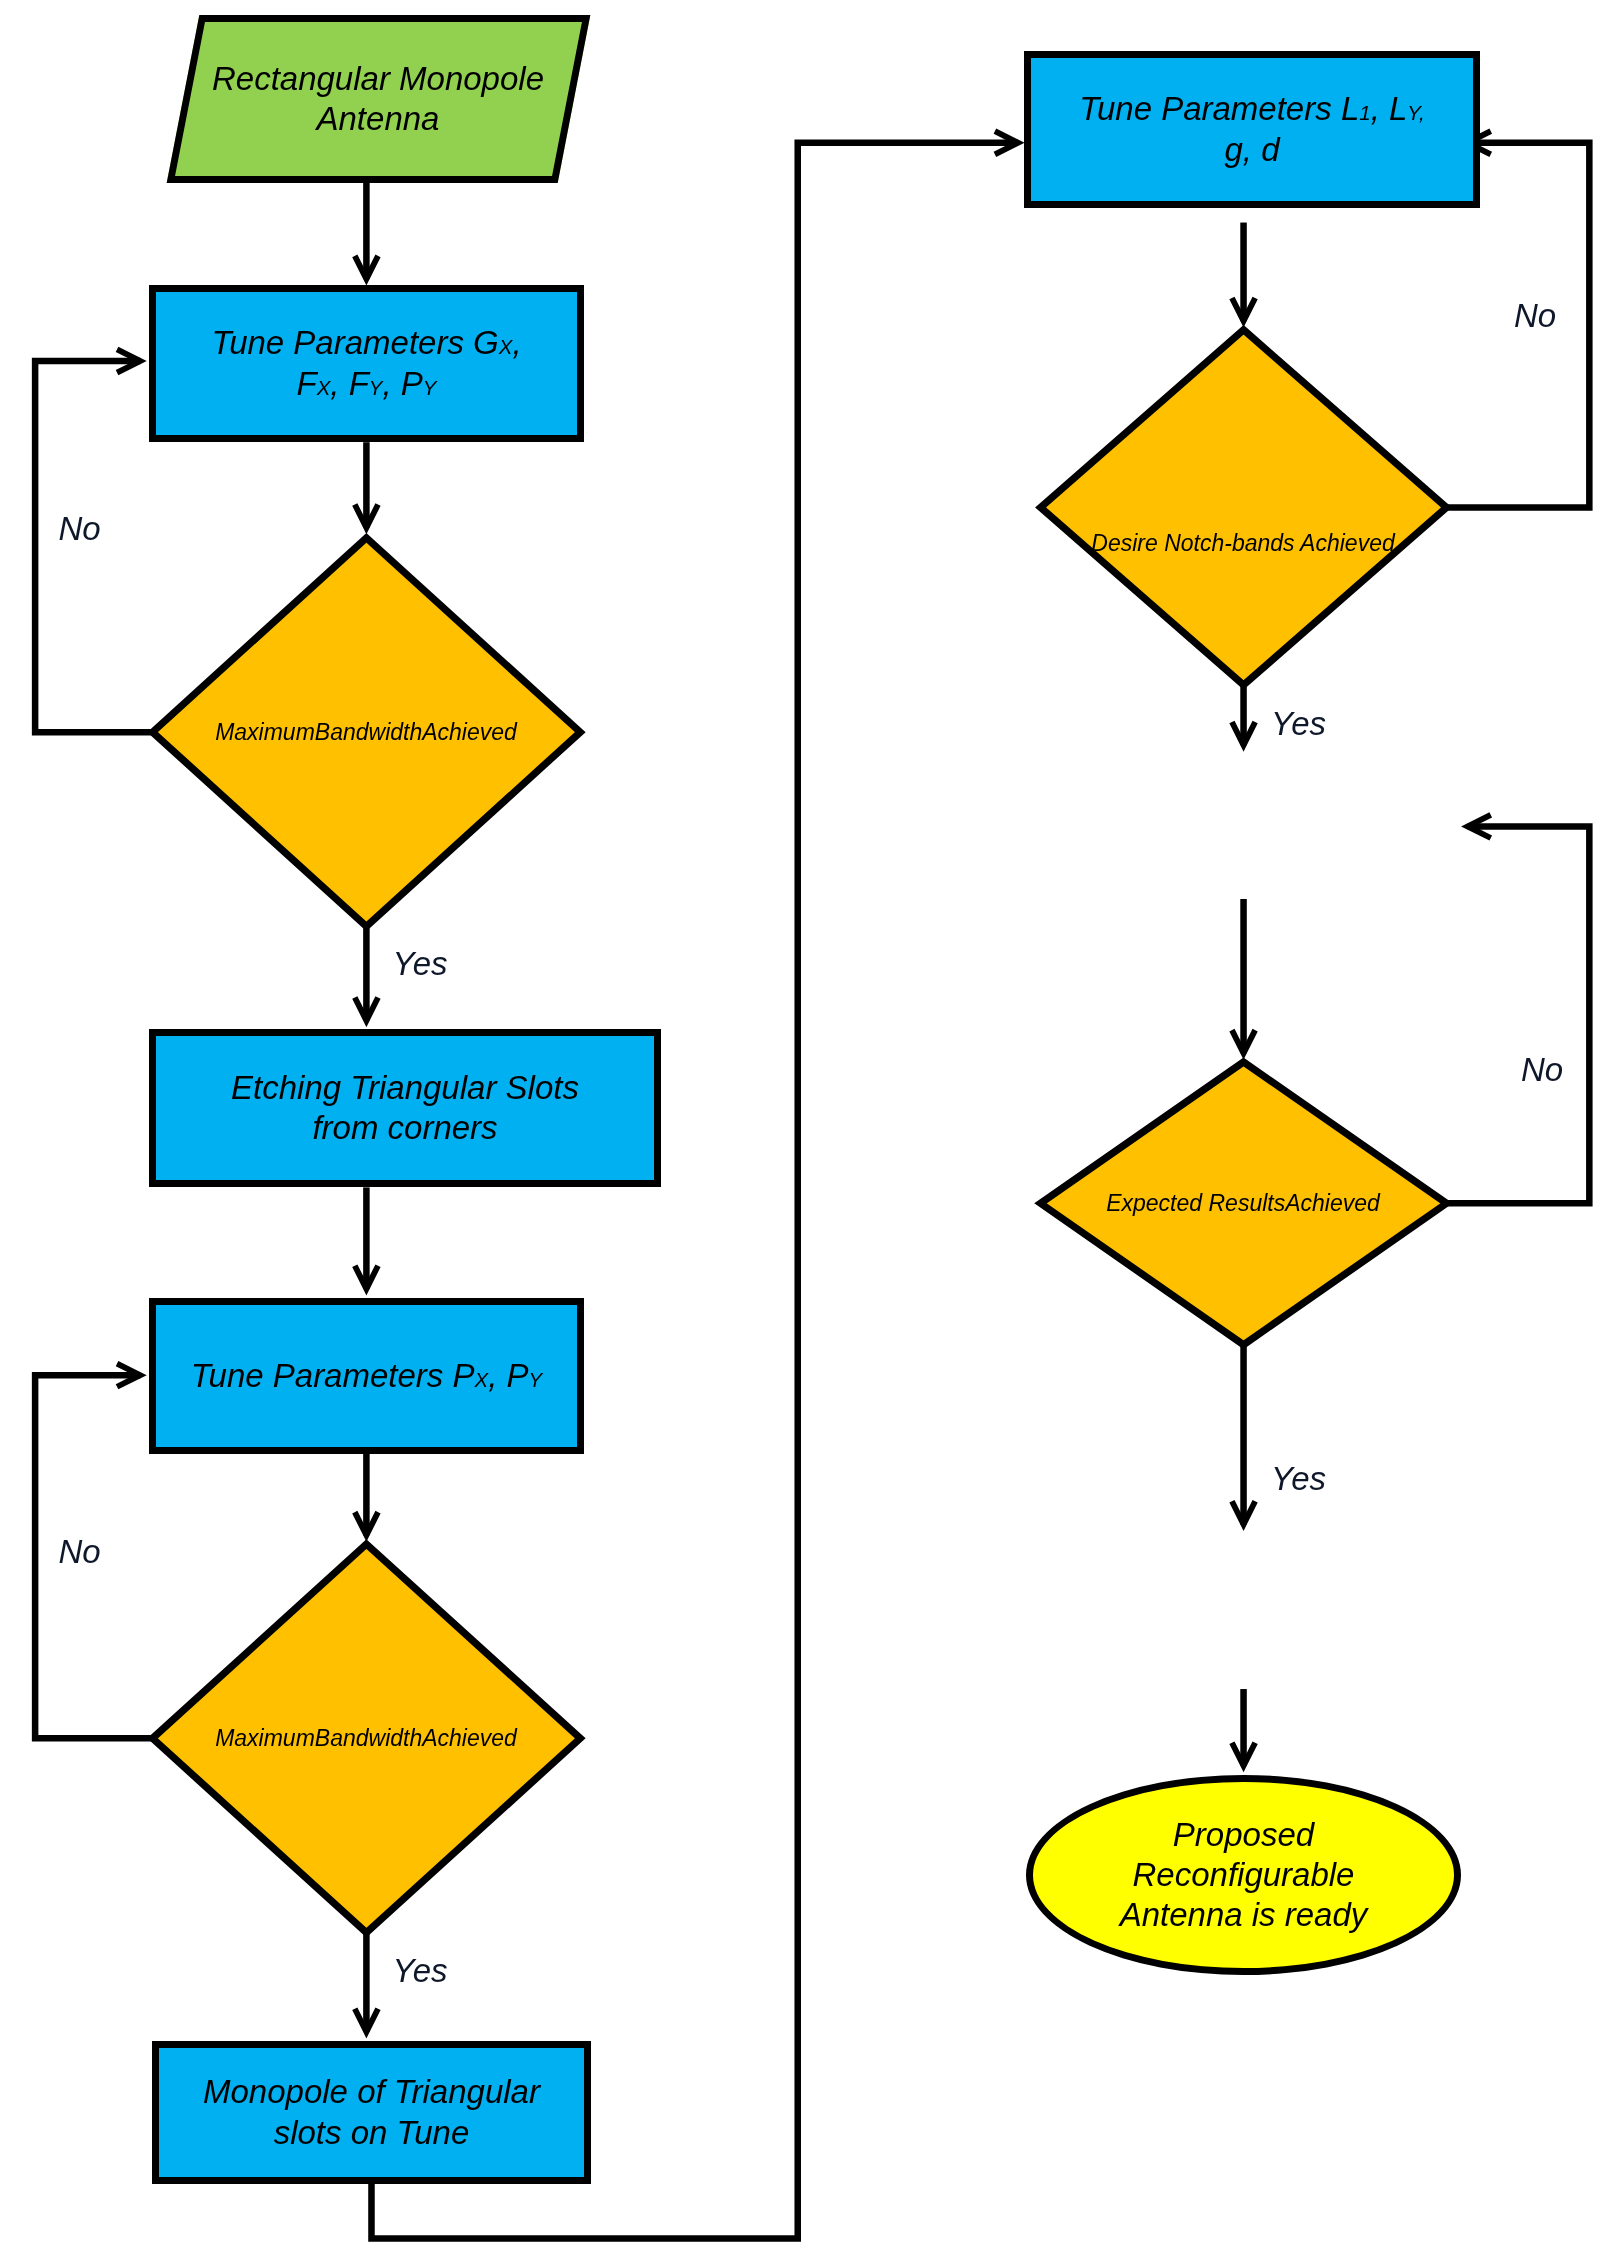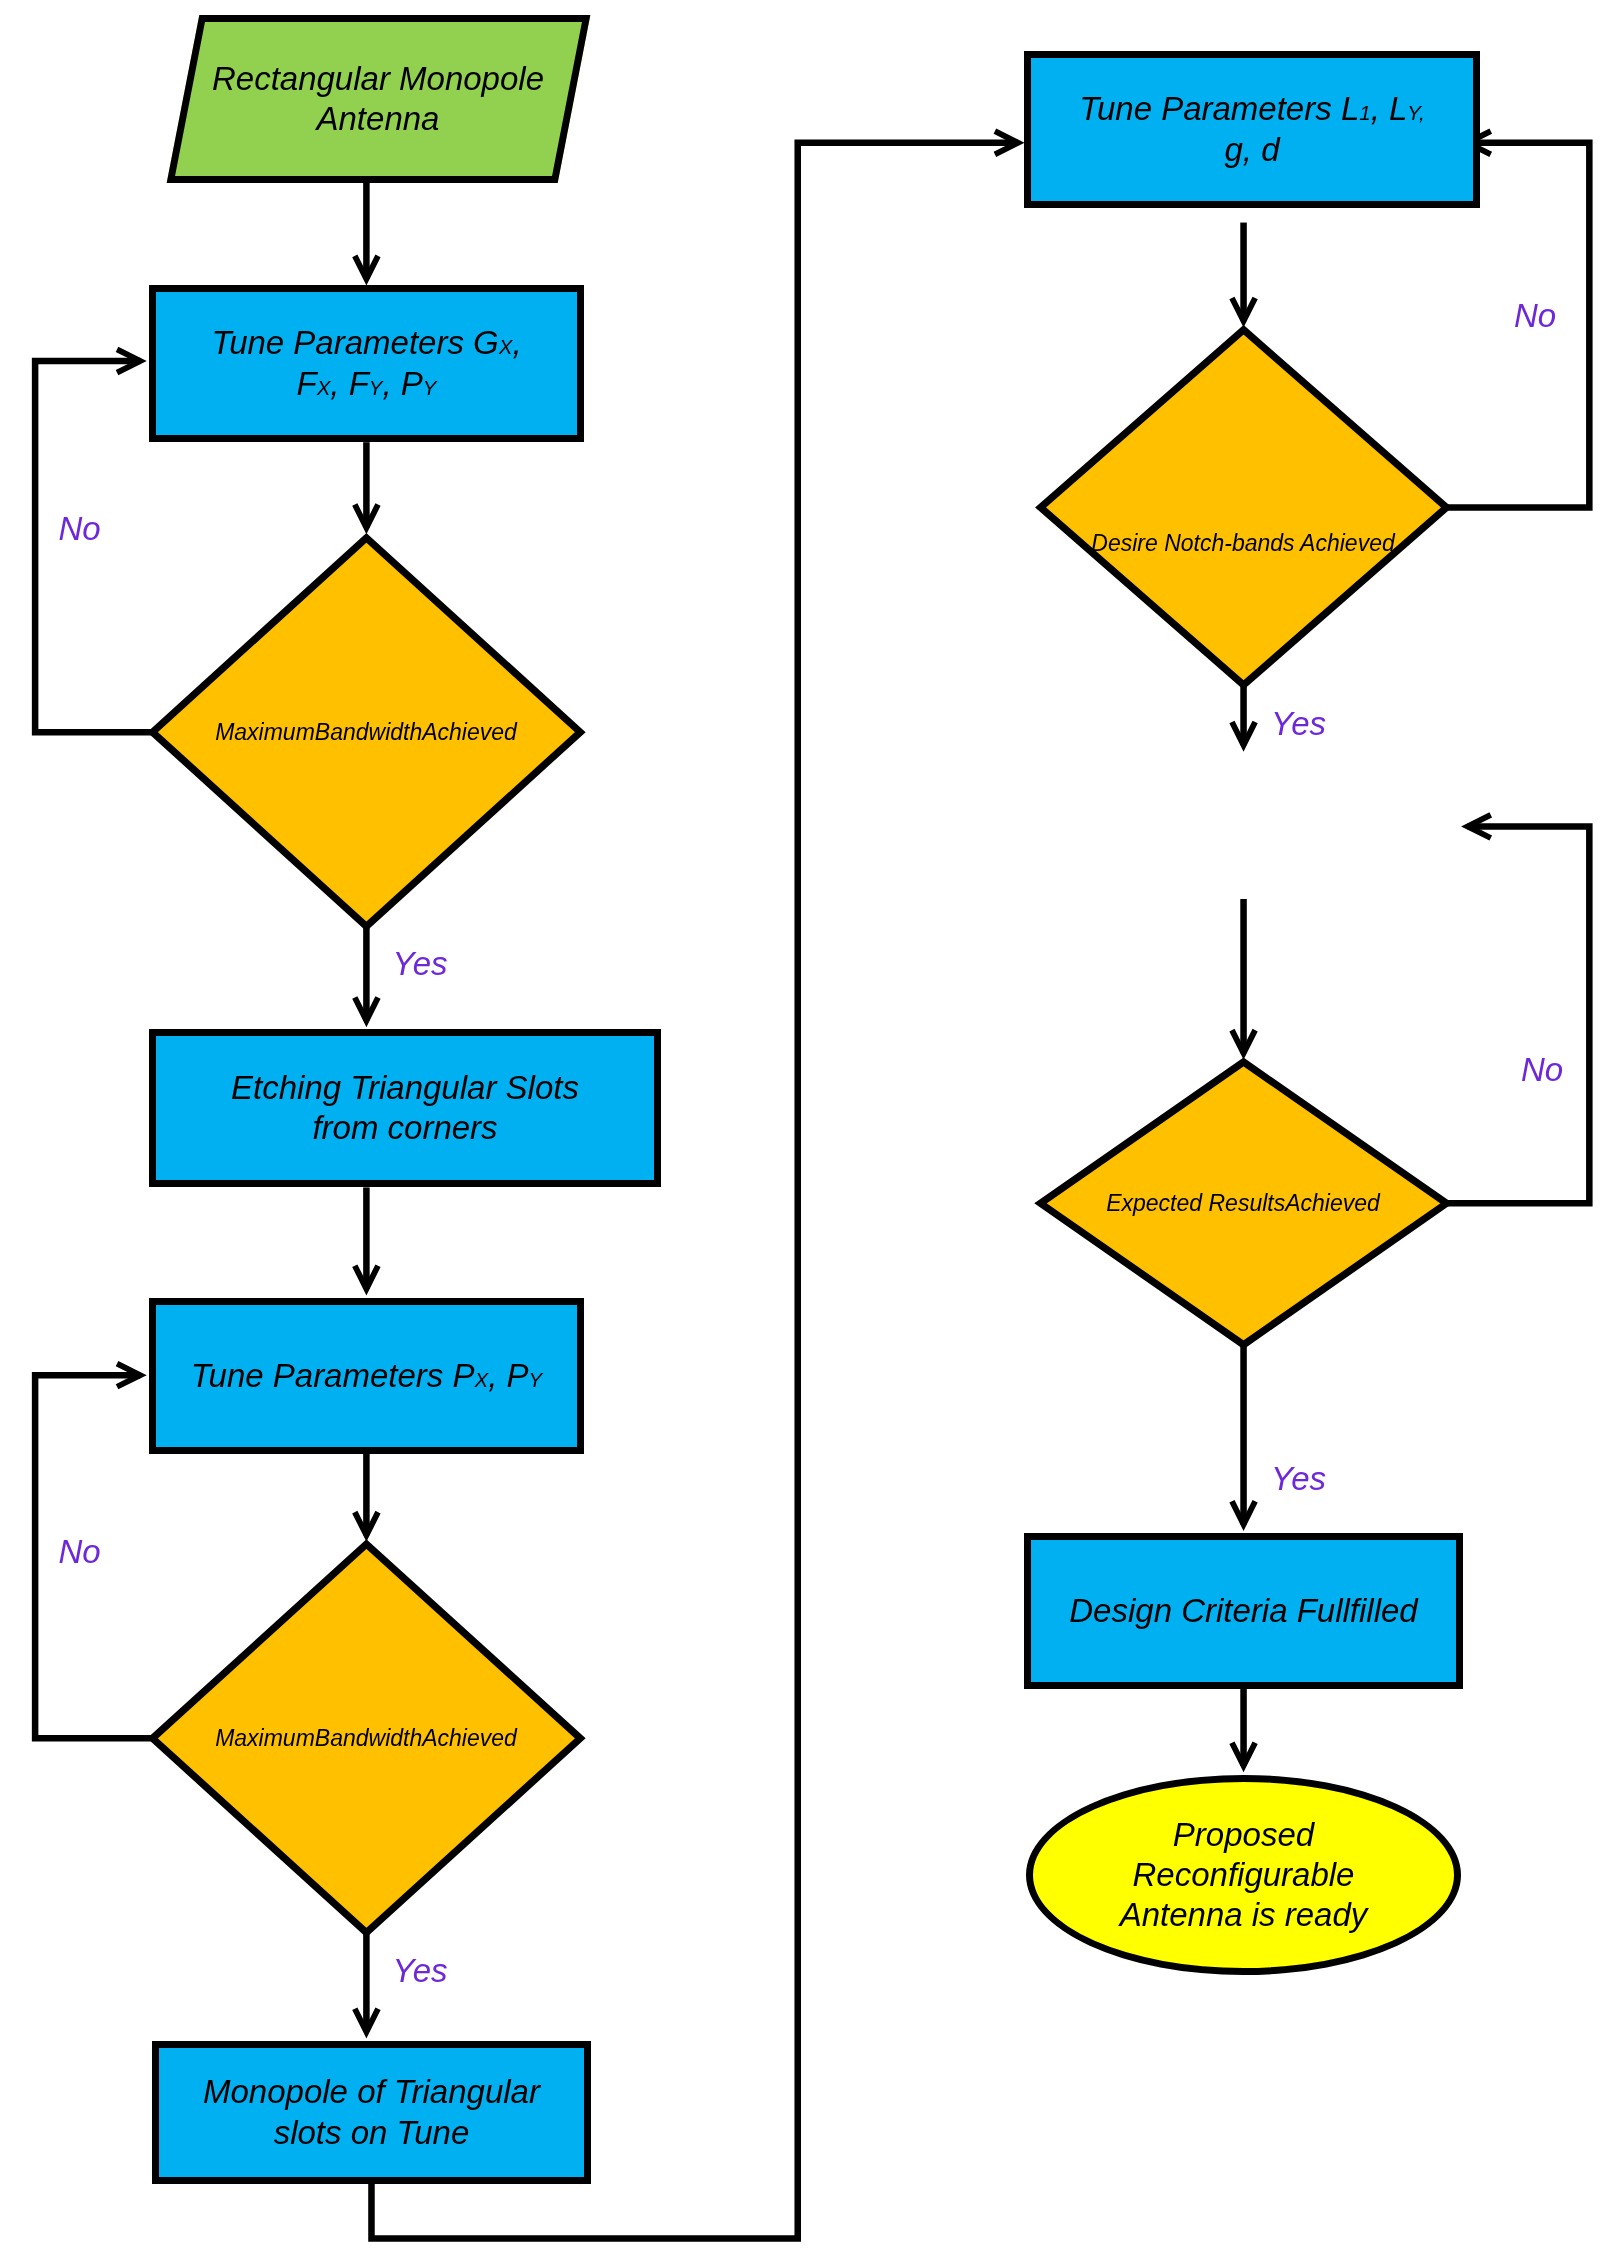--- a/index.html
+++ b/index.html
@@ -24,21 +24,21 @@
   .start .label { transform:skewX(11deg); }
   .terminal { background:var(--terminal-fill,#FFFF00); border-radius:50%; }
 
   .dtext {
     position:absolute; display:flex; align-items:center; justify-content:center;
     text-align:center; font-style:italic; font-size:23px; line-height:1.22; color:#000;
   }
   .sub { font-size:0.62em; }
 
   .edge-label {
-    position:absolute; font-style:italic; font-size:33px; color:#6d28d9;
+    position:absolute; font-style:italic; font-size:33px; color:#0f172a;
     display:flex; align-items:center; justify-content:center;
   }
 </style>
 </head>
 <body>
 
 <div class="canvas">
 
   <svg class="wires" viewBox="0 0 2238 3119">
     <defs>
@@ -105,25 +105,20 @@
   </div>
 
   <div class="node process" style="left:1024px;top:51px;width:456px;height:157px">
     <div class="label">
         <div class="tline"><span>Tune Parameters L</span><span class="sub">1</span><span>, L</span><span class="sub">Y,</span></div>
         <div class="tline"><span>g, d</span></div>
       </div>
   </div>
 
 
-  <div class="node process" style="left:1024px;top:1533px;width:439px;height:156px">
-    <div class="label">
-        <div class="tline"><span>Design Criteria Fullfilled</span></div>
-      </div>
-  </div>
 
   <div class="node terminal" style="left:1026px;top:1775px;width:435px;height:200px">
     <div class="label">
         <div class="tline"><span>Proposed</span></div>
         <div class="tline"><span>Reconfigurable</span></div>
         <div class="tline"><span>Antenna is ready</span></div>
       </div>
   </div>
 
   <div class="dtext" style="left:221px;top:638px;width:290px;height:188px">

